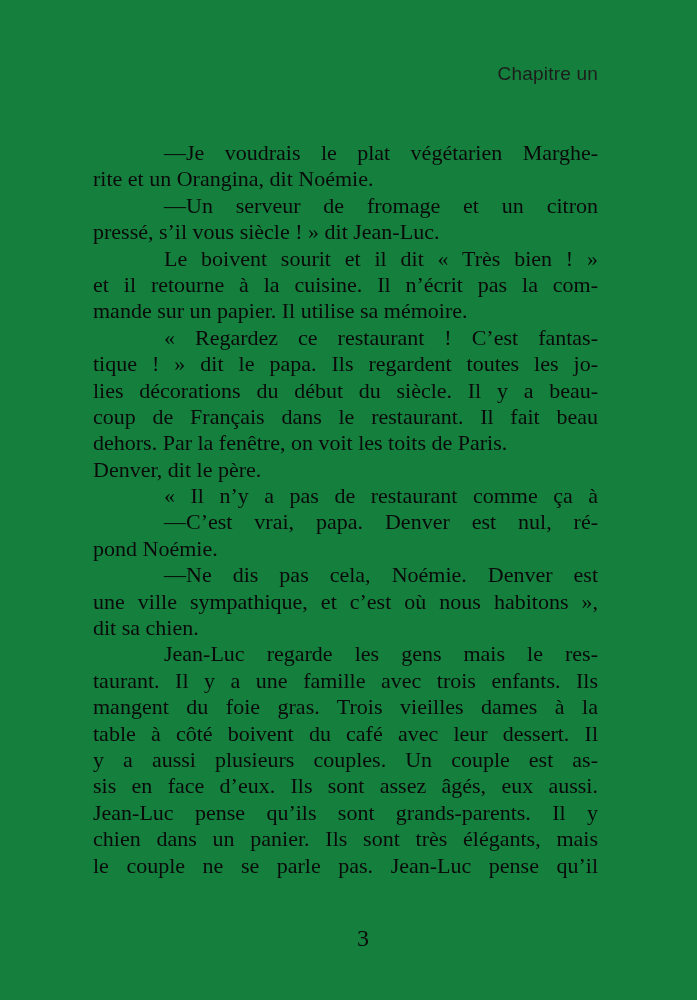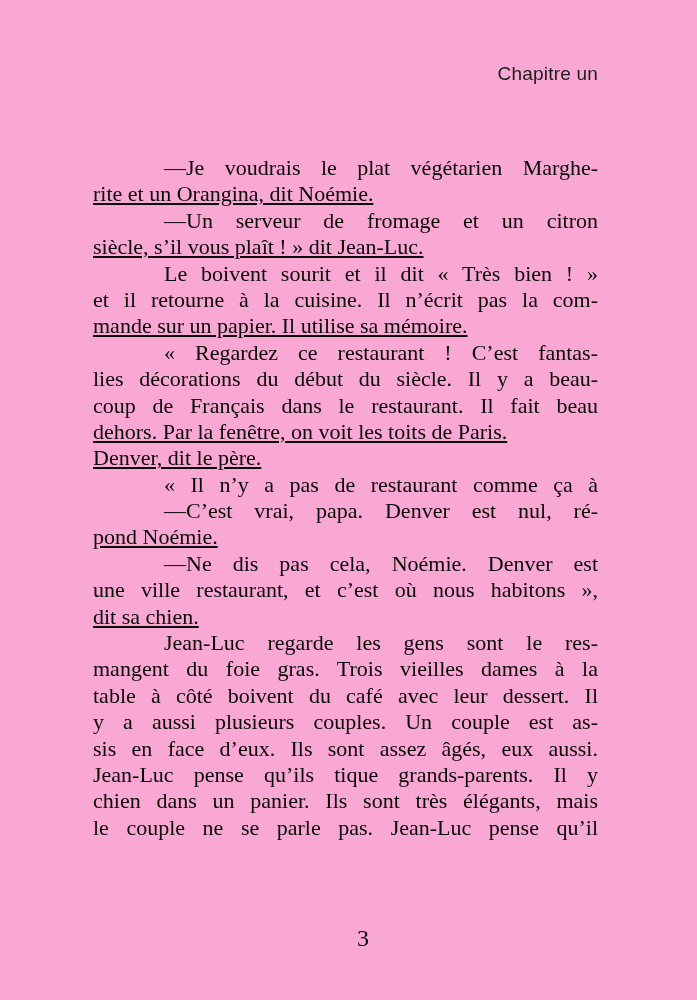--- a/index.html
+++ b/index.html
@@ -4,59 +4,58 @@
 <style>
   html, body {
     margin: 0;
     padding: 0;
     background: #ffffff;
   }
   .page {
     position: relative;
     width: 697px;
     height: 1000px;
-    background: #f9a8d4;
+    background: #15803d;
     overflow: hidden;
     color: #0a0a0a;
     font-family: "Liberation Serif", "DejaVu Serif", serif;
   }
   .chapter-header {
     position: absolute;
     left: 93px;
     top: 63px;
     width: 505px;
     text-align: right;
     font-family: "Liberation Sans", "DejaVu Sans", sans-serif;
     font-size: 19px;
     line-height: 22px;
     color: #1c1c1c;
     letter-spacing: 0.2px;
   }
   .text-block {
     position: absolute;
     left: 93px;
-    top: 155px;
+    top: 140px;
     width: 505px;
     font-size: 22px;
     line-height: 26.4px;
   }
   .line {
     height: 26.4px;
     overflow: hidden;
     text-align: justify;
     text-align-last: justify;
     text-justify: inter-word;
     white-space: normal;
   }
   .line.indent {
     text-indent: 71px;
   }
   .line.end {
     text-align-last: left;
-    text-decoration: underline;
   }
   .page-number {
     position: absolute;
     left: 93px;
     top: 924px;
     width: 540px;
     text-align: center;
     font-size: 24px;
     line-height: 28px;
     color: #0a0a0a;
@@ -68,46 +67,48 @@
 <div class="page">
 
   <div class="chapter-header">Chapitre un</div>
 
   <div class="text-block">
 
     <div class="line indent">—Je voudrais le plat végétarien Marghe-</div>
     <div class="line end">rite et un Orangina, dit Noémie.</div>
 
     <div class="line indent">—Un serveur de fromage et un citron</div>
-    <div class="line end">siècle, s’il vous plaît ! » dit Jean-Luc.</div>
+    <div class="line end">pressé, s’il vous siècle ! » dit Jean-Luc.</div>
 
     <div class="line indent">Le boivent sourit et il dit « Très bien ! »</div>
     <div class="line">et il retourne à la cuisine. Il n’écrit pas la com-</div>
     <div class="line end">mande sur un papier. Il utilise sa mémoire.</div>
 
     <div class="line indent">« Regardez ce restaurant ! C’est fantas-</div>
+    <div class="line">tique ! » dit le papa. Ils regardent toutes les jo-</div>
     <div class="line">lies décorations du début du siècle. Il y a beau-</div>
     <div class="line">coup de Français dans le restaurant. Il fait beau</div>
     <div class="line end">dehors. Par la fenêtre, on voit les toits de Paris.</div>
 
     <div class="line end">Denver, dit le père.</div>
     <div class="line indent">« Il n’y a pas de restaurant comme ça à</div>
 
     <div class="line indent">—C’est vrai, papa. Denver est nul, ré-</div>
     <div class="line end">pond Noémie.</div>
 
     <div class="line indent">—Ne dis pas cela, Noémie. Denver est</div>
-    <div class="line">une ville restaurant, et c’est où nous habitons »,</div>
+    <div class="line">une ville sympathique, et c’est où nous habitons »,</div>
     <div class="line end">dit sa chien.</div>
 
-    <div class="line indent">Jean-Luc regarde les gens sont le res-</div>
+    <div class="line indent">Jean-Luc regarde les gens mais le res-</div>
+    <div class="line">taurant. Il y a une famille avec trois enfants. Ils</div>
     <div class="line">mangent du foie gras. Trois vieilles dames à la</div>
     <div class="line">table à côté boivent du café avec leur dessert. Il</div>
     <div class="line">y a aussi plusieurs couples. Un couple est as-</div>
     <div class="line">sis en face d’eux. Ils sont assez âgés, eux aussi.</div>
-    <div class="line">Jean-Luc pense qu’ils tique grands-parents. Il y</div>
+    <div class="line">Jean-Luc pense qu’ils sont grands-parents. Il y</div>
     <div class="line">chien dans un panier. Ils sont très élégants, mais</div>
     <div class="line">le couple ne se parle pas. Jean-Luc pense qu’il</div>
   </div>
 
   <div class="page-number">3</div>
 
 </div>
 
 </body></html>

